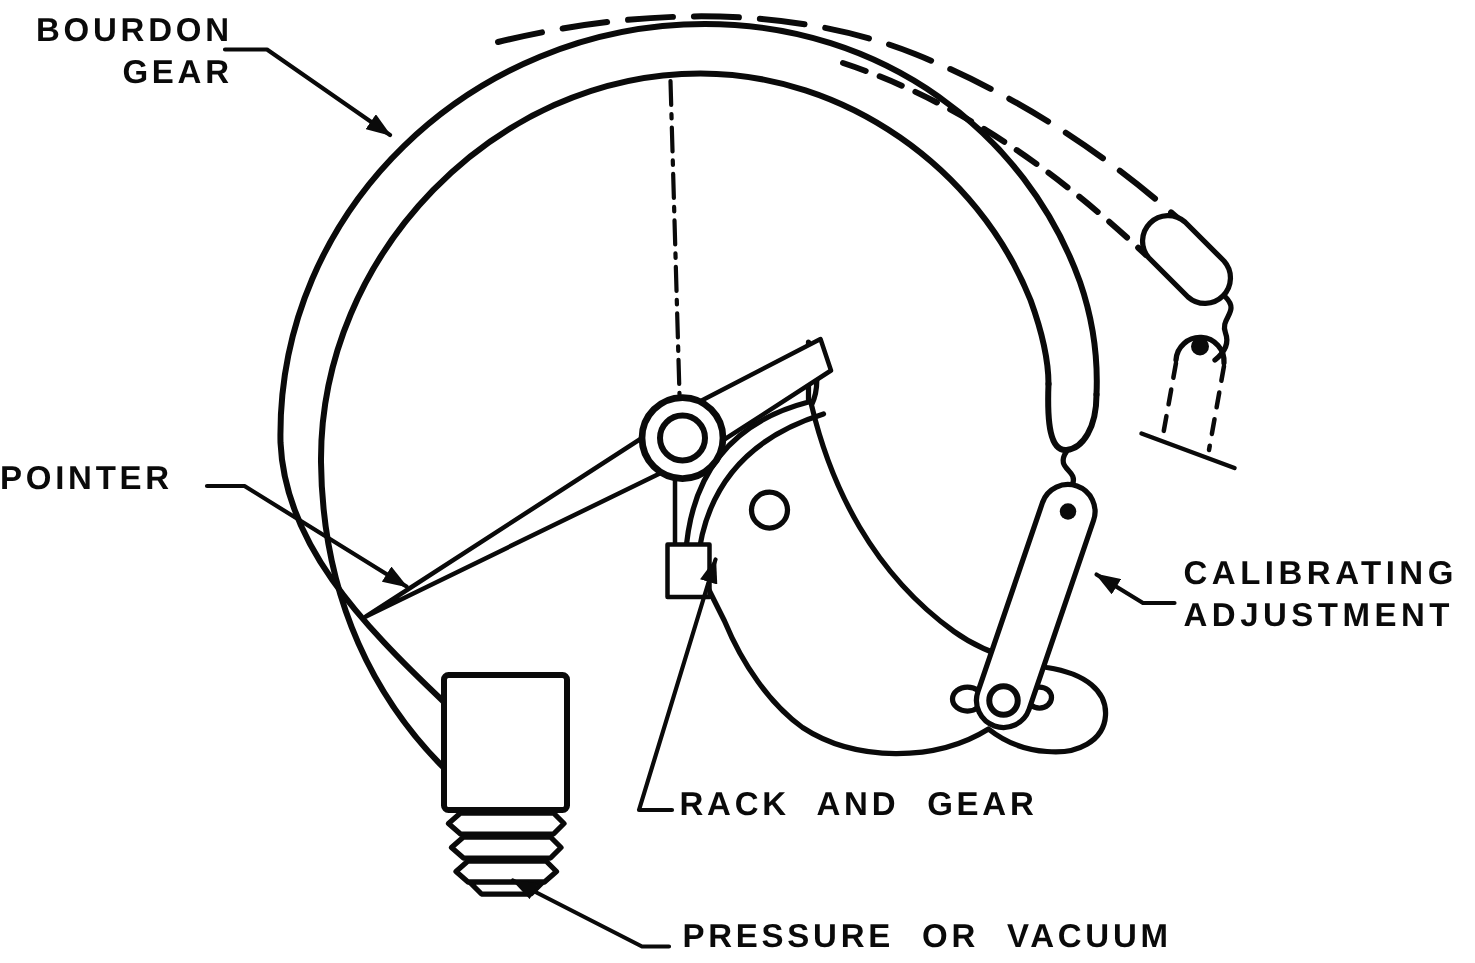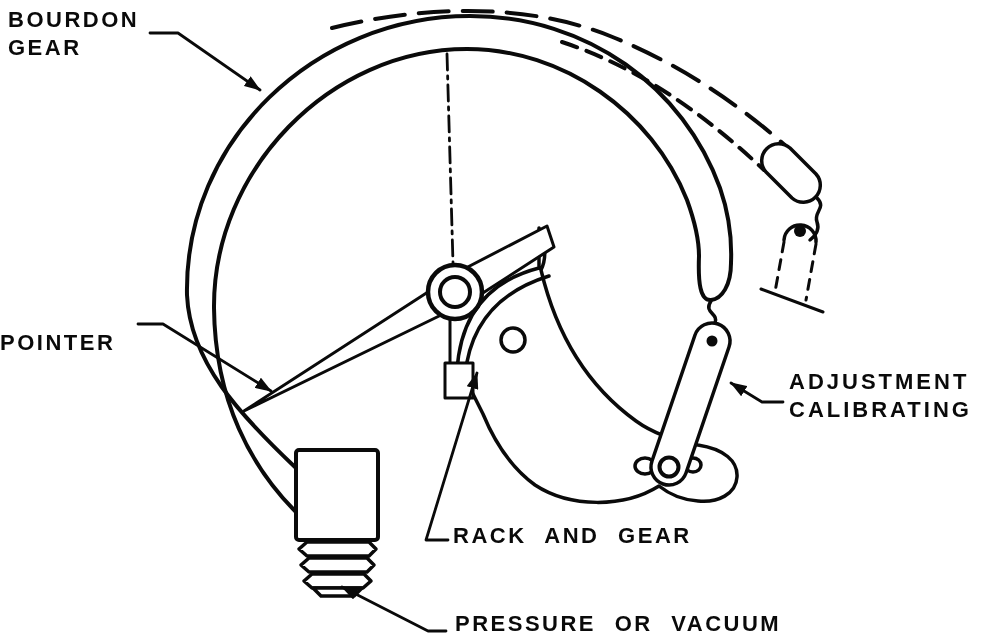--- a/index.html
+++ b/index.html
@@ -109,28 +109,28 @@
 
     <g stroke-width="2.8">
       <polyline points="150,33 178,33 260,90" marker-end="url(#ah)"></polyline>
       <polyline points="138,324 163,324 271,391" marker-end="url(#ah)"></polyline>
       <polyline points="783,402 762,402 731,383" marker-end="url(#ah)"></polyline>
       <polyline points="448,540 426,540 477,373" marker-end="url(#ah)"></polyline>
       <polyline points="446,631 428,631 342,587" marker-end="url(#ah)"></polyline>
     </g>
   </svg>
 
-  <div class="lbl" style="left:8px; top:6px;">
+  <div class="lbl" style="left:24px; top:6px;text-align:right;">
     <div>BOURDON</div>
     <div>GEAR</div>
   </div>
 
-  <div class="lbl" style="left:0px; top:329px;">POINTER</div>
+  <div class="lbl" style="left:0px; top:305px;">POINTER</div>
 
   <div class="lbl" style="left:789px; top:368px; letter-spacing:3px;">
+    <div>CALIBRATING</div>
     <div>ADJUSTMENT</div>
-    <div>CALIBRATING</div>
   </div>
 
   <div class="lbl" style="left:455px; top:610px;">PRESSURE OR VACUUM</div>
 
   <div class="lbl" style="left:453px; top:522px;">RACK AND GEAR</div>
 </div>
 
 </body></html>

